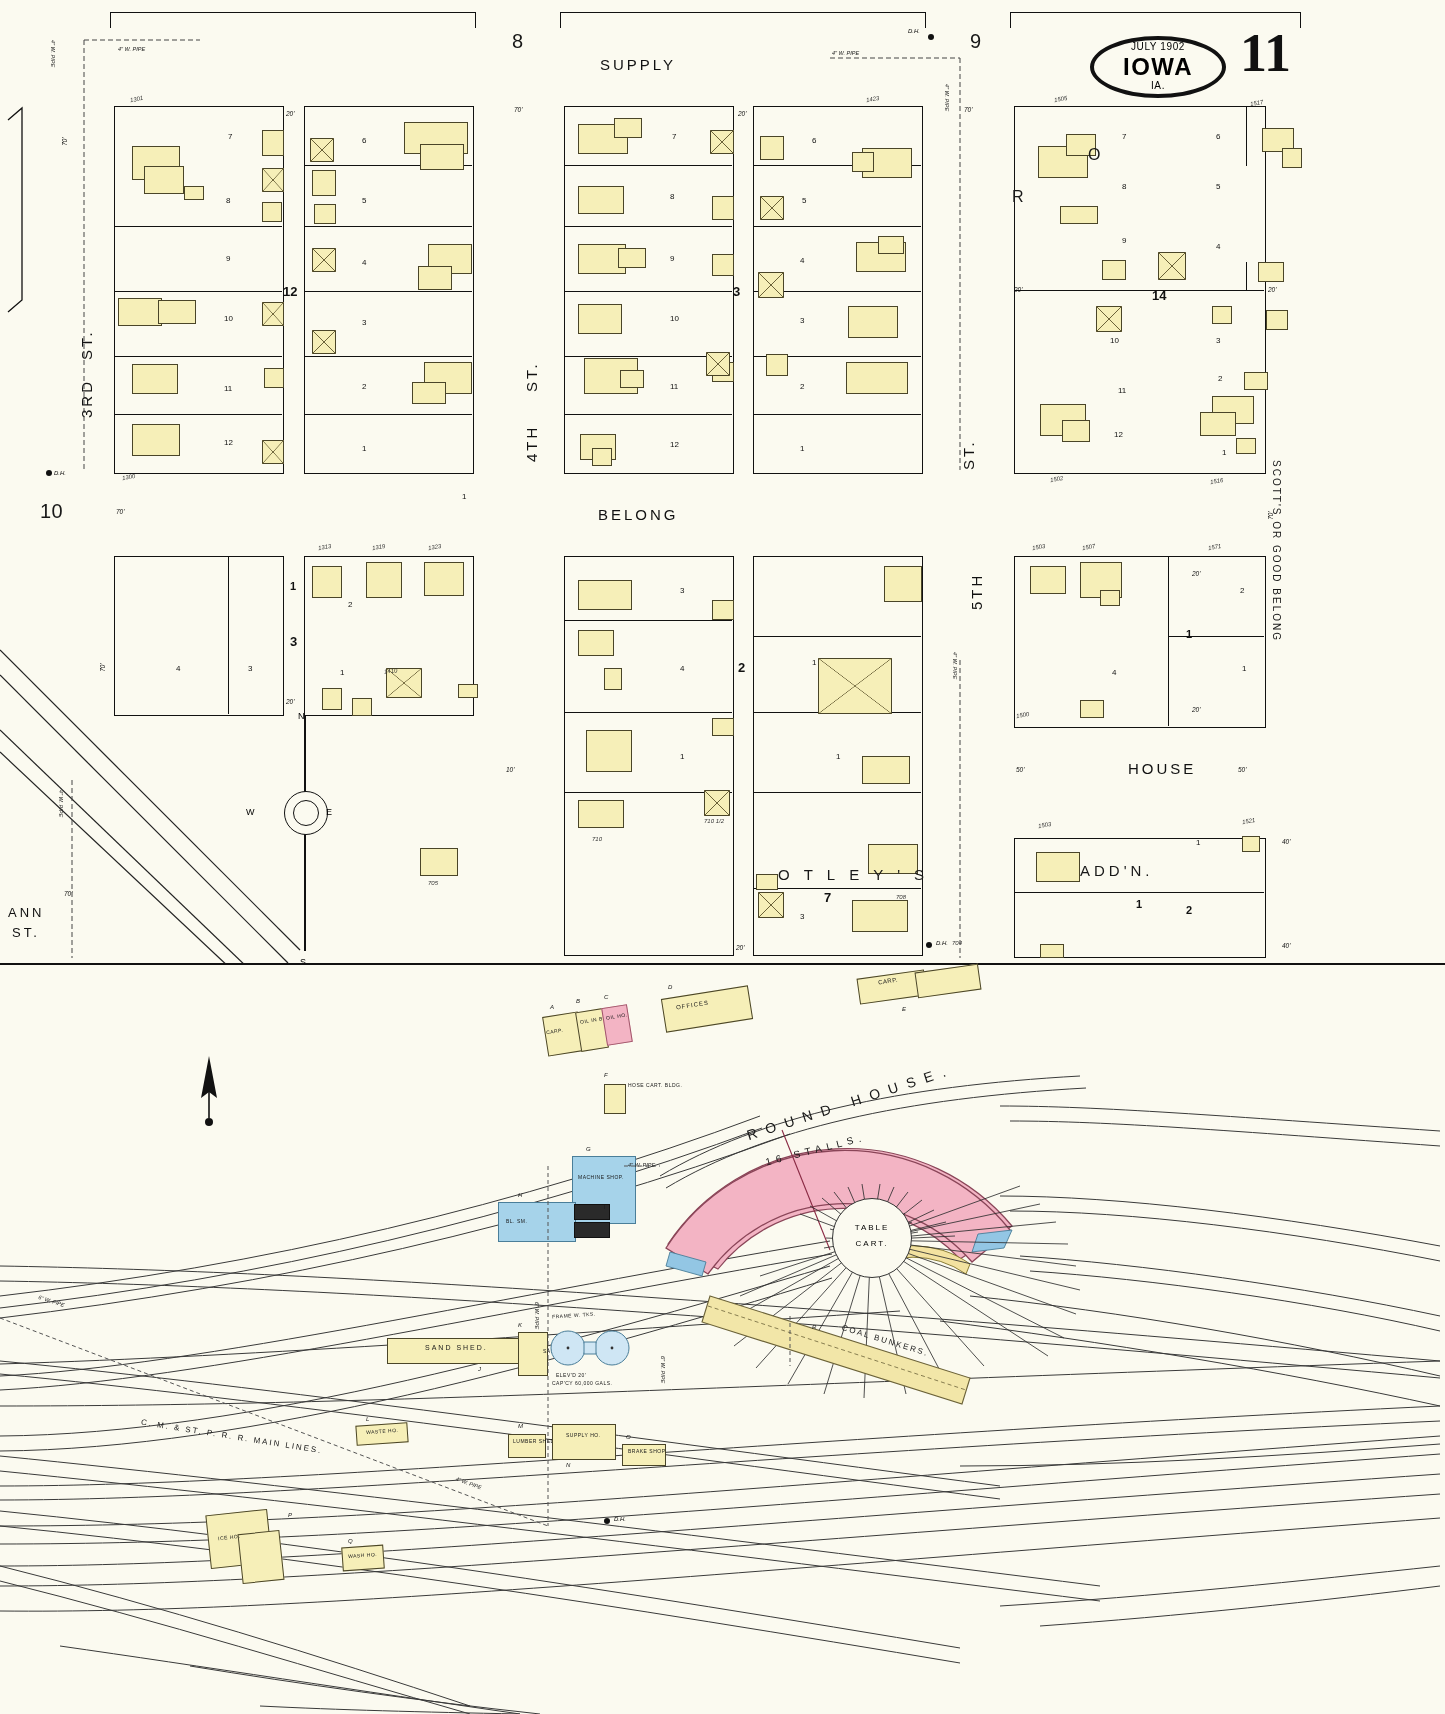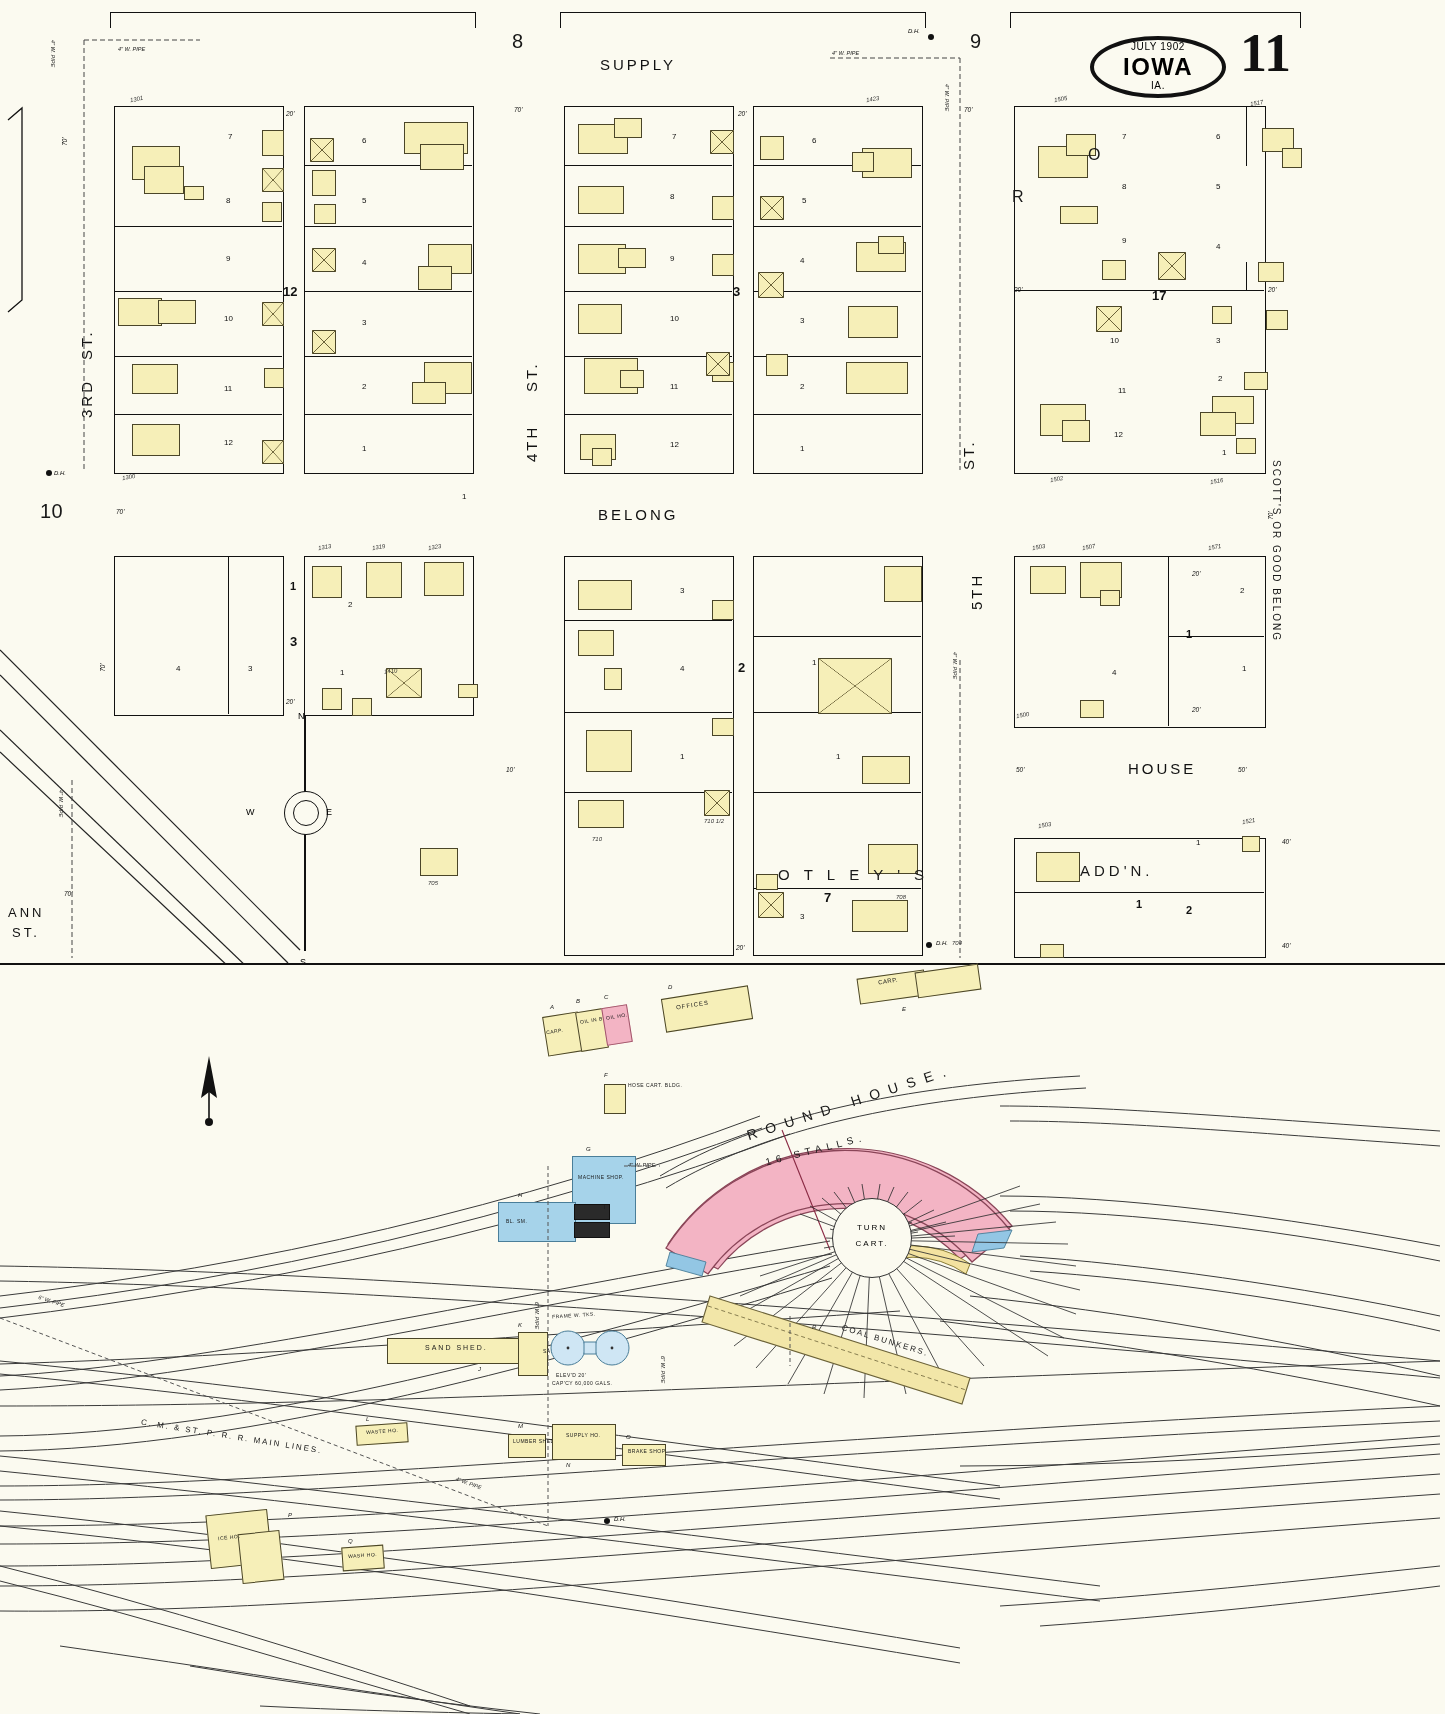--- a/index.html
+++ b/index.html
@@ -146,21 +146,21 @@
   <div class="hline" style="left:753px;top:226px;width:168px;"></div>
   <div class="hline" style="left:753px;top:291px;width:168px;"></div>
   <div class="hline" style="left:753px;top:356px;width:168px;"></div>
   <div class="hline" style="left:753px;top:414px;width:168px;"></div>
   <div class="blocknum" style="left:733px;top:284px;">3</div>
 
   <div class="block" style="left:1014px;top:106px;width:250px;height:366px;"></div>
   <div class="hline" style="left:1014px;top:290px;width:250px;"></div>
   <div class="vline" style="left:1246px;top:106px;height:60px;"></div>
   <div class="vline" style="left:1246px;top:262px;height:28px;"></div>
-  <div class="blocknum" style="left:1152px;top:288px;">17</div>
+  <div class="blocknum" style="left:1152px;top:288px;">14</div>
 
   <div class="block" style="left:114px;top:556px;width:168px;height:158px;"></div>
   <div class="vline" style="left:228px;top:556px;height:158px;"></div>
   <div class="block" style="left:304px;top:556px;width:168px;height:158px;"></div>
   <div class="block" style="left:564px;top:556px;width:168px;height:398px;"></div>
   <div class="hline" style="left:564px;top:620px;width:168px;"></div>
   <div class="hline" style="left:564px;top:712px;width:168px;"></div>
   <div class="hline" style="left:564px;top:792px;width:168px;"></div>
   <div class="block" style="left:753px;top:556px;width:168px;height:398px;"></div>
   <div class="hline" style="left:753px;top:636px;width:168px;"></div>
@@ -575,21 +575,21 @@
           <line x1="171" y1="84" x2="88" y2="228"></line>
         <line x1="171" y1="84" x2="124" y2="238"></line>
           <line x1="171" y1="84" x2="164" y2="242"></line>
         <line x1="171" y1="84" x2="206" y2="238"></line>
           <line x1="171" y1="84" x2="246" y2="226"></line>
         <line x1="171" y1="84" x2="284" y2="210"></line>
       </g>
     </svg>
 
     <div id="turntable" style="left:832px;top:232px;">
-      <div class="tt1">TURN</div>
+      <div class="tt1">TABLE</div>
       <div class="tt2">CART.</div>
     </div>
 
     <div class="bldg" style="left:663px;top:26px;width:86px;height:32px;transform:rotate(-9deg);"></div>
     <div class="lbl" style="left:676px;top:36px;font-size:6px;letter-spacing:1px;transform:rotate(-9deg);">OFFICES</div>
     <div class="lbl tiny" style="left:668px;top:18px;font-style:italic;">D</div>
 
     <div class="bldg" style="left:858px;top:8px;width:66px;height:24px;transform:rotate(-8deg);"></div>
     <div class="bldg" style="left:916px;top:2px;width:62px;height:24px;transform:rotate(-8deg);"></div>
     <div class="lbl" style="left:878px;top:12px;font-size:6px;transform:rotate(-8deg);">CARP.</div>

